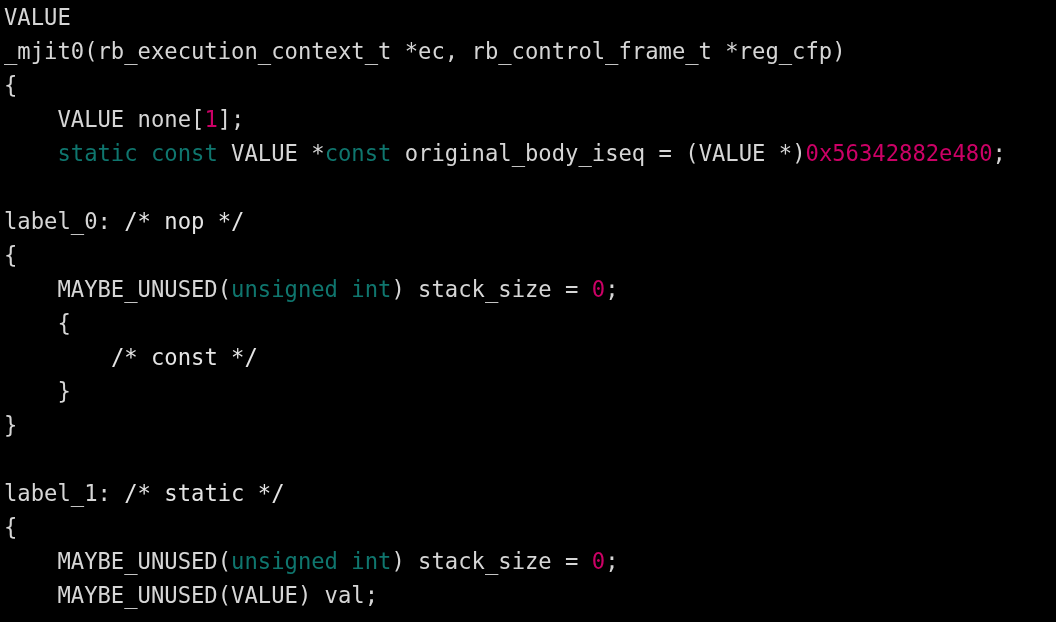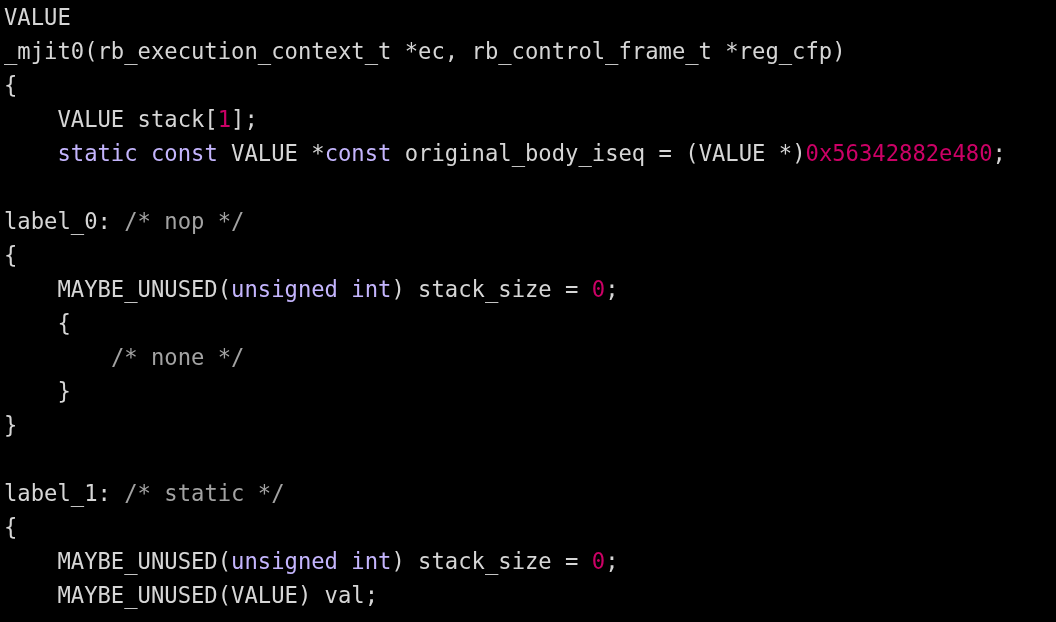--- a/index.html
+++ b/index.html
@@ -13,37 +13,37 @@
   pre.code {
     margin: 0;
     padding: 0 0 0 4px;
     font-family: "DejaVu Sans Mono", "Liberation Mono", Menlo, Consolas, monospace;
     font-size: 22.2px;
     line-height: 34px;
     color: #d6d6d6;
     white-space: pre;
     letter-spacing: 0px;
   }
-  .kw   { color: #c4b5fd; }   
+  .kw   { color: #0f766e; }   
   .num  { color: #cc0066; }   
-  .cmt  { color: #a3a3a3; }
+  .cmt  { color: #e5e5e5; }
 </style>
 </head>
 <body>
 
 <pre class="code"><span>VALUE</span>
 <span>_mjit0(rb_execution_context_t *ec, rb_control_frame_t *reg_cfp)</span>
 <span>{</span>
-<span><span>    VALUE stack[</span><span class="num">1</span><span>];</span></span>
+<span><span>    VALUE none[</span><span class="num">1</span><span>];</span></span>
 <span><span>    </span><span class="kw">static</span><span> </span><span class="kw">const</span><span> VALUE *</span><span class="kw">const</span><span> original_body_iseq = (VALUE *)</span><span class="num">0x56342882e480</span><span>;</span></span>
 <span></span>
 <span><span>label_0: </span><span class="cmt">/* nop */</span></span>
 <span>{</span>
 <span><span>    MAYBE_UNUSED(</span><span class="kw">unsigned</span><span> </span><span class="kw">int</span><span>) stack_size = </span><span class="num">0</span><span>;</span></span>
 <span>    {</span>
-<span><span>        </span><span class="cmt">/* none */</span></span>
+<span><span>        </span><span class="cmt">/* const */</span></span>
 <span>    }</span>
 <span>}</span>
 <span></span>
 <span><span>label_1: </span><span class="cmt">/* static */</span></span>
 <span>{</span>
 <span><span>    MAYBE_UNUSED(</span><span class="kw">unsigned</span><span> </span><span class="kw">int</span><span>) stack_size = </span><span class="num">0</span><span>;</span></span>
 <span>    MAYBE_UNUSED(VALUE) val;</span></pre>
 
 </body></html>

